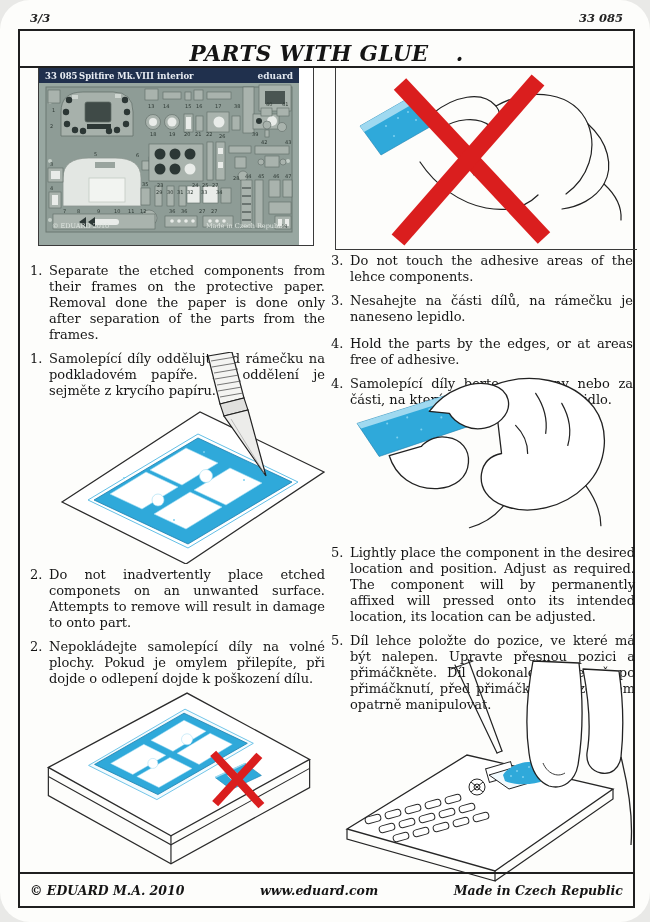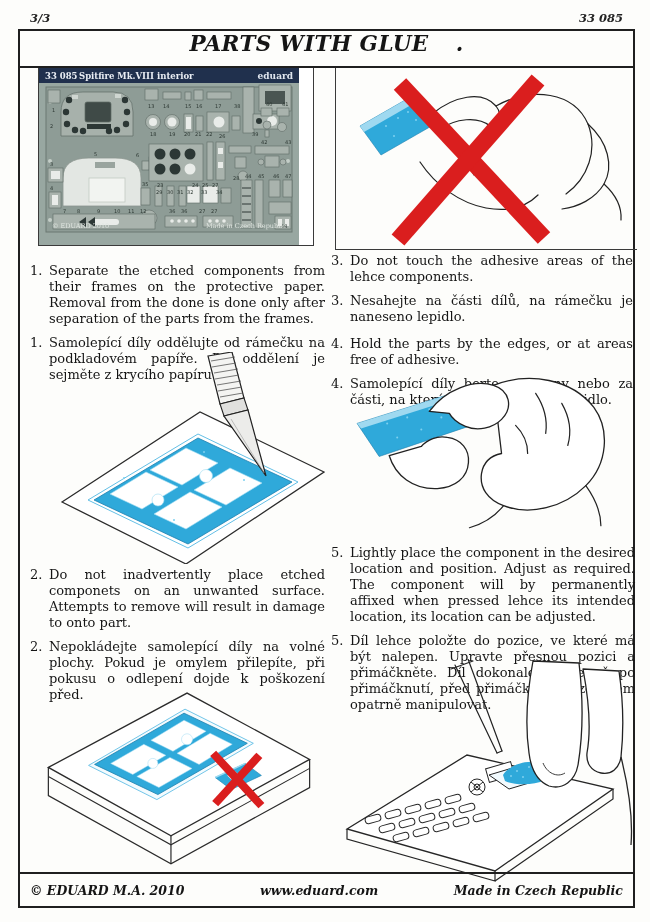--- a/index.html
+++ b/index.html
@@ -1,24 +1,24 @@
 <!DOCTYPE html>
 <html><head>
 <meta charset="utf-8">
 <style>
   html,body{margin:0;padding:0;background:#e9e9e7;}
   .page{position:relative;width:650px;height:922px;margin:0 auto;background:#fdfdfb;
-        font-family:"DejaVu Serif",serif;color:#151515;overflow:hidden;}
+        font-family:"DejaVu Serif",serif;color:#151515;overflow:hidden;border-radius:30px;}
   .meta{position:absolute;top:11px;font-weight:bold;font-style:italic;font-size:11.5px;color:#222;}
   #meta-left{left:30px;}
   #meta-right{right:27px;}
   .main-box{position:absolute;left:18px;top:29px;width:617px;height:879px;
             border:2px solid #1f1f1f;box-sizing:border-box;}
   .title-row{position:absolute;left:0;top:0;width:100%;height:37px;border-bottom:2px solid #1f1f1f;
-             display:flex;align-items:flex-start;justify-content:center;gap:27px;box-sizing:border-box;}
+             display:flex;align-items:flex-end;justify-content:center;gap:27px;box-sizing:border-box;}
   .title{font-size:21.5px;font-weight:bold;font-style:italic;letter-spacing:.4px;white-space:nowrap;}
   .photo-box{position:absolute;left:18px;top:37px;width:276px;height:178px;
              border:1px solid #3a3a3a;border-top:none;box-sizing:border-box;background:#fff;}
   .x-box{position:absolute;left:315px;top:37px;width:302px;height:182px;
          border-left:1px solid #3a3a3a;border-bottom:1px solid #3a3a3a;box-sizing:border-box;}
   .ins-col{position:absolute;}
   #text1{left:10px;top:232px;width:295px;}
   #text34{left:311px;top:222px;width:302px;}
   #text2{left:10px;top:536px;width:295px;}
   #text5{left:311px;top:514px;width:304px;}
@@ -271,21 +271,21 @@
         <g stroke="#da1e1e" stroke-width="17">
           <line x1="64" y1="16" x2="208" y2="170"></line>
           <line x1="202" y1="12" x2="62" y2="172"></line>
         </g>
       </svg>
     </div>
 
     <div class="ins-col" id="text1">
       <div class="ins">
         <span>1.</span>
-        <div class="txt">Separate the etched components from their frames on the protective paper. Removal from the done is done only after separation of the parts from the frames.</div>
+        <div class="txt">Separate the etched components from their frames on the protective paper. Removal done the paper is done only after separation of the parts from the frames.</div>
       </div>
       <div class="ins">
         <span>1.</span>
         <div class="txt">Samolepící díly oddělujte od rámečku na podkladovém papíře. Po oddělení je sejměte z krycího papíru.</div>
       </div>
     </div>
 
     <div class="ins-col" id="text34">
       <div class="ins">
         <span>3.</span>
@@ -372,28 +372,28 @@
       </svg>
     </div>
 
     <div class="ins-col" id="text2">
       <div class="ins">
         <span>2.</span>
         <div class="txt">Do not inadvertently place etched componets on an unwanted surface. Attempts to remove will result in damage to onto part.</div>
       </div>
       <div class="ins">
         <span>2.</span>
-        <div class="txt">Nepokládejte samolepící díly na volné plochy. Pokud je omylem přilepíte, při pokusu o odlepení dojde k poškození před.</div>
+        <div class="txt">Nepokládejte samolepící díly na volné plochy. Pokud je omylem přilepíte, při dojde o odlepení dojde k poškození dílu.</div>
       </div>
     </div>
 
     <div class="ins-col" id="text5">
       <div class="ins">
         <span>5.</span>
-        <div class="txt">Lightly place the component in the desired location and position. Adjust as required. The component will by permanently affixed when pressed lehce its intended location, its location can be adjusted.</div>
+        <div class="txt">Lightly place the component in the desired location and position. Adjust as required. The component will by permanently affixed will pressed onto its intended location, its location can be adjusted.</div>
       </div>
       <div class="ins">
         <span>5.</span>
         <div class="txt">Díl lehce položte do pozice, ve které má být nalepen. Upravte přesnou pozici a přimáčkněte. Díl dokonale přilne až po přimáčknutí, před přimáčknutím lze dílem opatrně manipulovat.</div>
       </div>
     </div>
 
     <div class="draw" id="draw-fretx">
       <svg width="288" height="206" viewBox="0 0 286 205">
         <polygon points="12,88 150,14 272,80 134,156" fill="#fff" stroke="#2b2b2b" stroke-width="1.3"></polygon>

